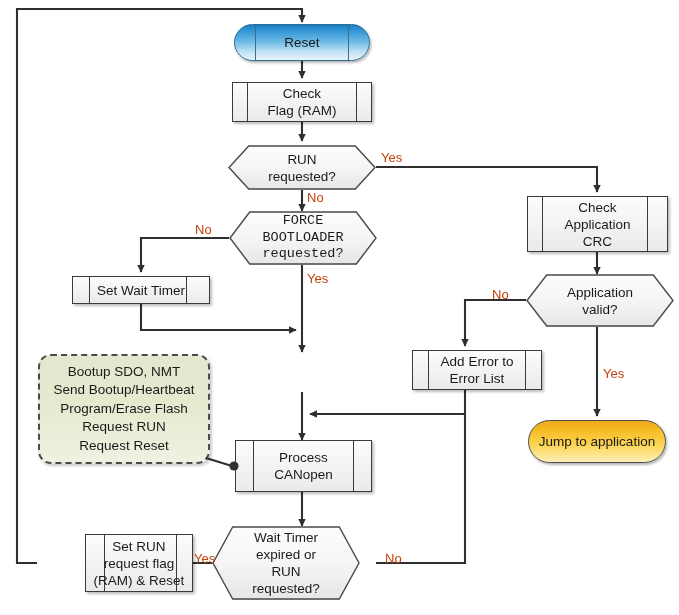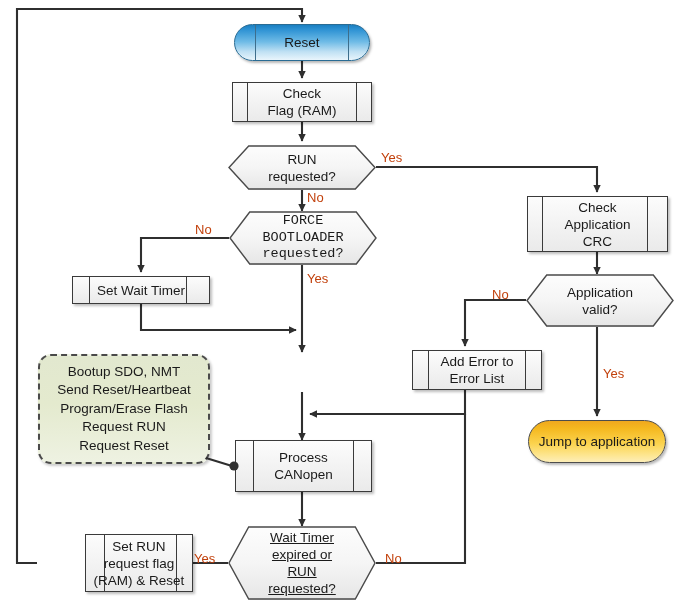--- a/index.html
+++ b/index.html
@@ -231,41 +231,41 @@
       <span>Error List</span>
     </span>
   </div>
 
   <div class="node term term-jump" style="left:528px; top:420px; width:138px; height:43px;">
     <span class="label" style="position:relative;z-index:3;">Jump to application</span>
   </div>
 
   <div class="annot node" style="left:38px; top:354px; width:172px; height:110px;">
     <span>Bootup SDO, NMT</span>
-    <span>Send Reset/Heartbeat</span>
+    <span>Send Bootup/Heartbeat</span>
     <span>Program/Erase Flash</span>
     <span>Request RUN</span>
     <span>Request Reset</span>
   </div>
 
   <svg style="position:absolute;left:0;top:0;width:679px;height:615px;z-index:6;pointer-events:none;">
     <path d="M206,458 L232,466" stroke="#2f2f2f" stroke-width="2.1" fill="none"></path>
     <circle cx="234" cy="466" r="4.6" fill="#2f2f2f"></circle>
   </svg>
 
   <div class="node proc" style="left:235px; top:440px; width:137px; height:52px;">
     <span class="bar" style="left:17px;"></span>
     <span class="bar" style="right:17px;"></span>
     <span class="label">
       <span>Process</span><br>
       <span>CANopen</span>
     </span>
   </div>
 
-  <div class="node hex" style="left:228px; top:526px; width:148px; height:74px;text-decoration:underline;">
+  <div class="node hex" style="left:212px; top:526px; width:148px; height:74px;">
     <span class="hexbg"></span>
     <svg class="hexline" width="148" height="74" viewBox="0 0 148 74">
       <polygon points="20.7,1 127.3,1 147,37 127.3,73 20.7,73 1,37" fill="none" stroke="#4a4a4a" stroke-width="1.4"></polygon>
     </svg>
     <span class="label" style="line-height:17px;">
       <span>Wait Timer</span><br>
       <span>expired or</span><br>
       <span>RUN</span><br>
       <span>requested?</span>
     </span>

